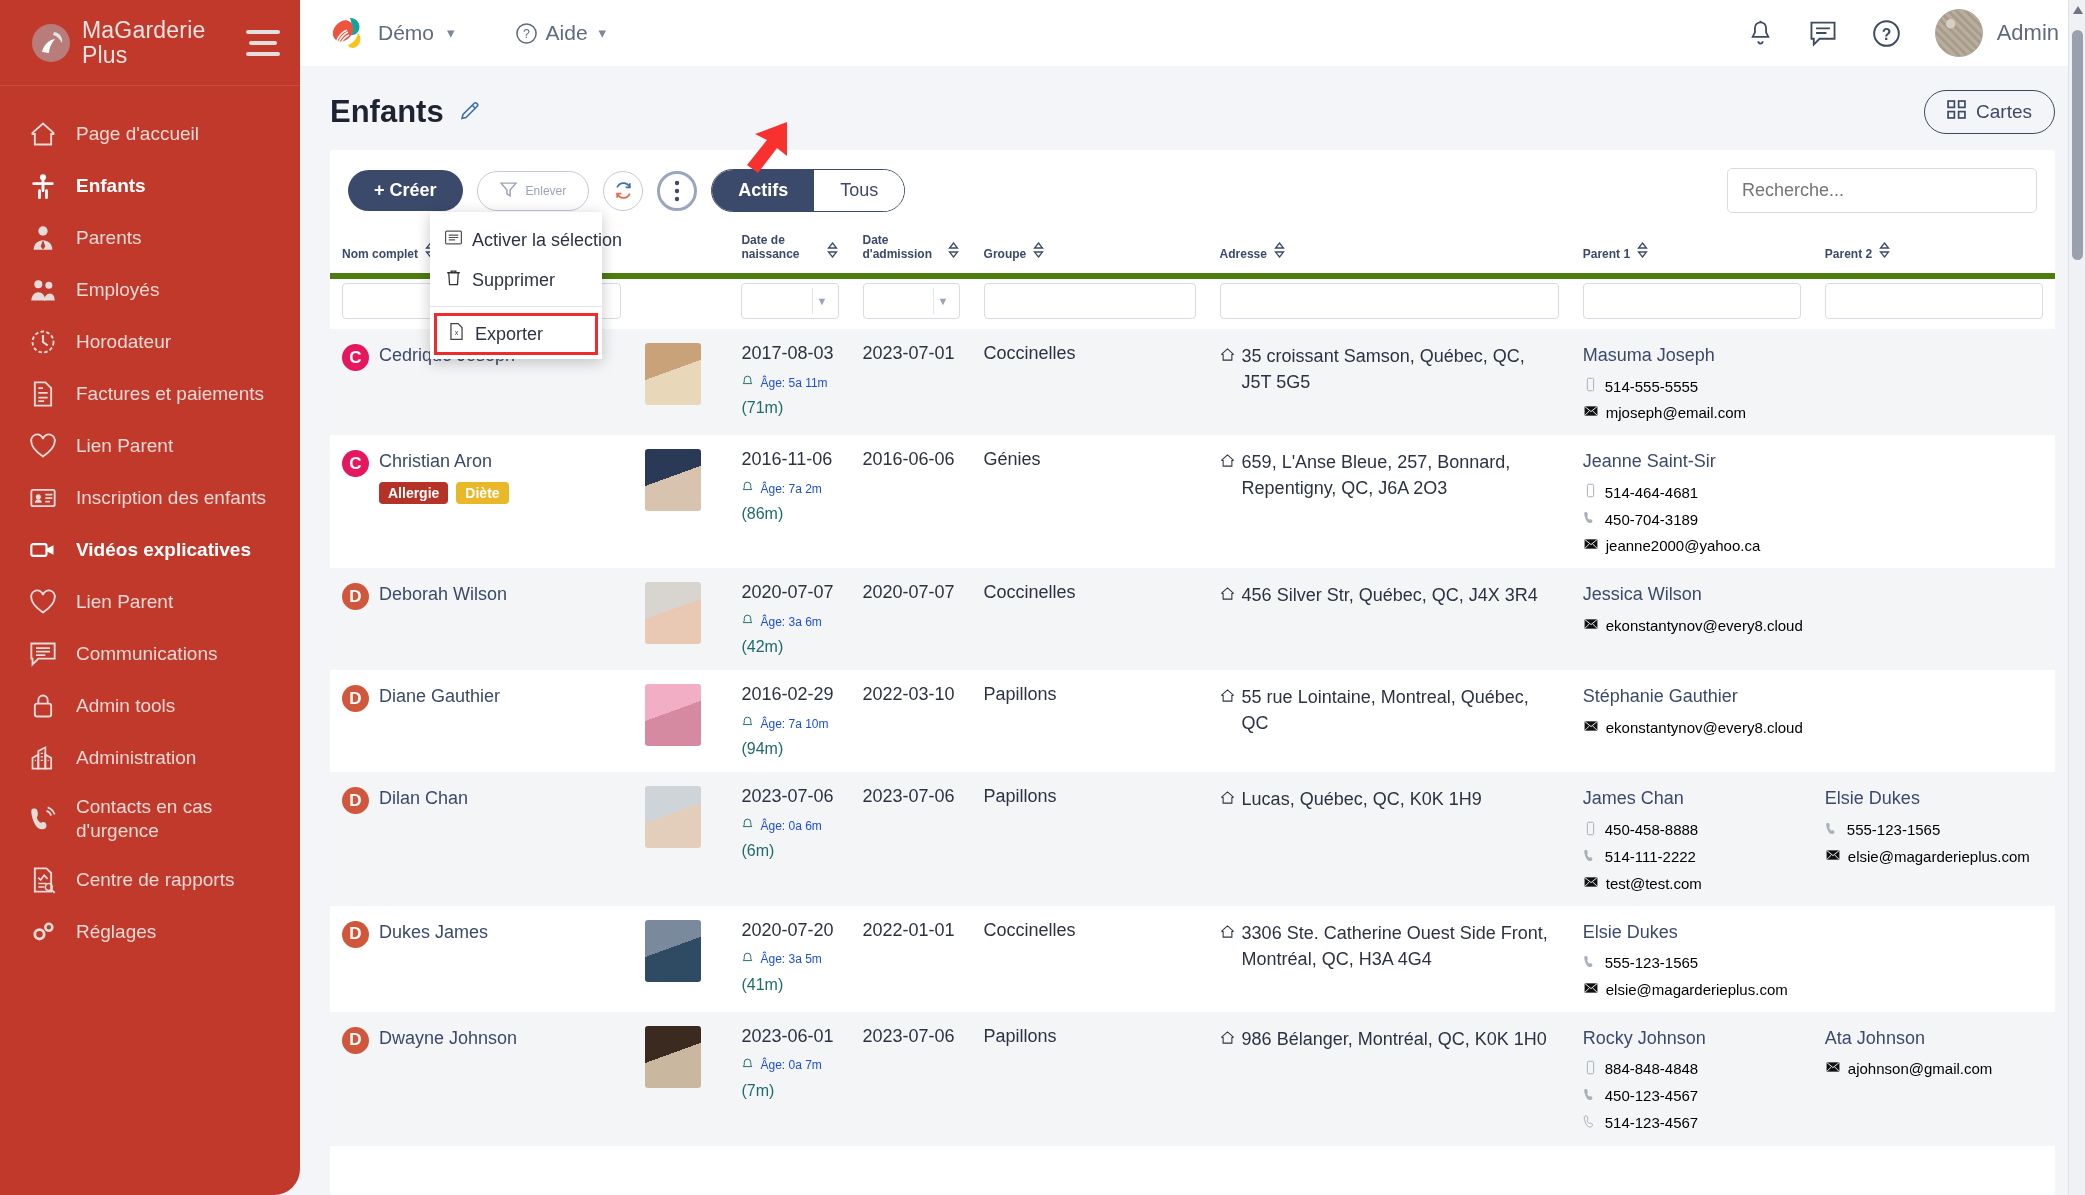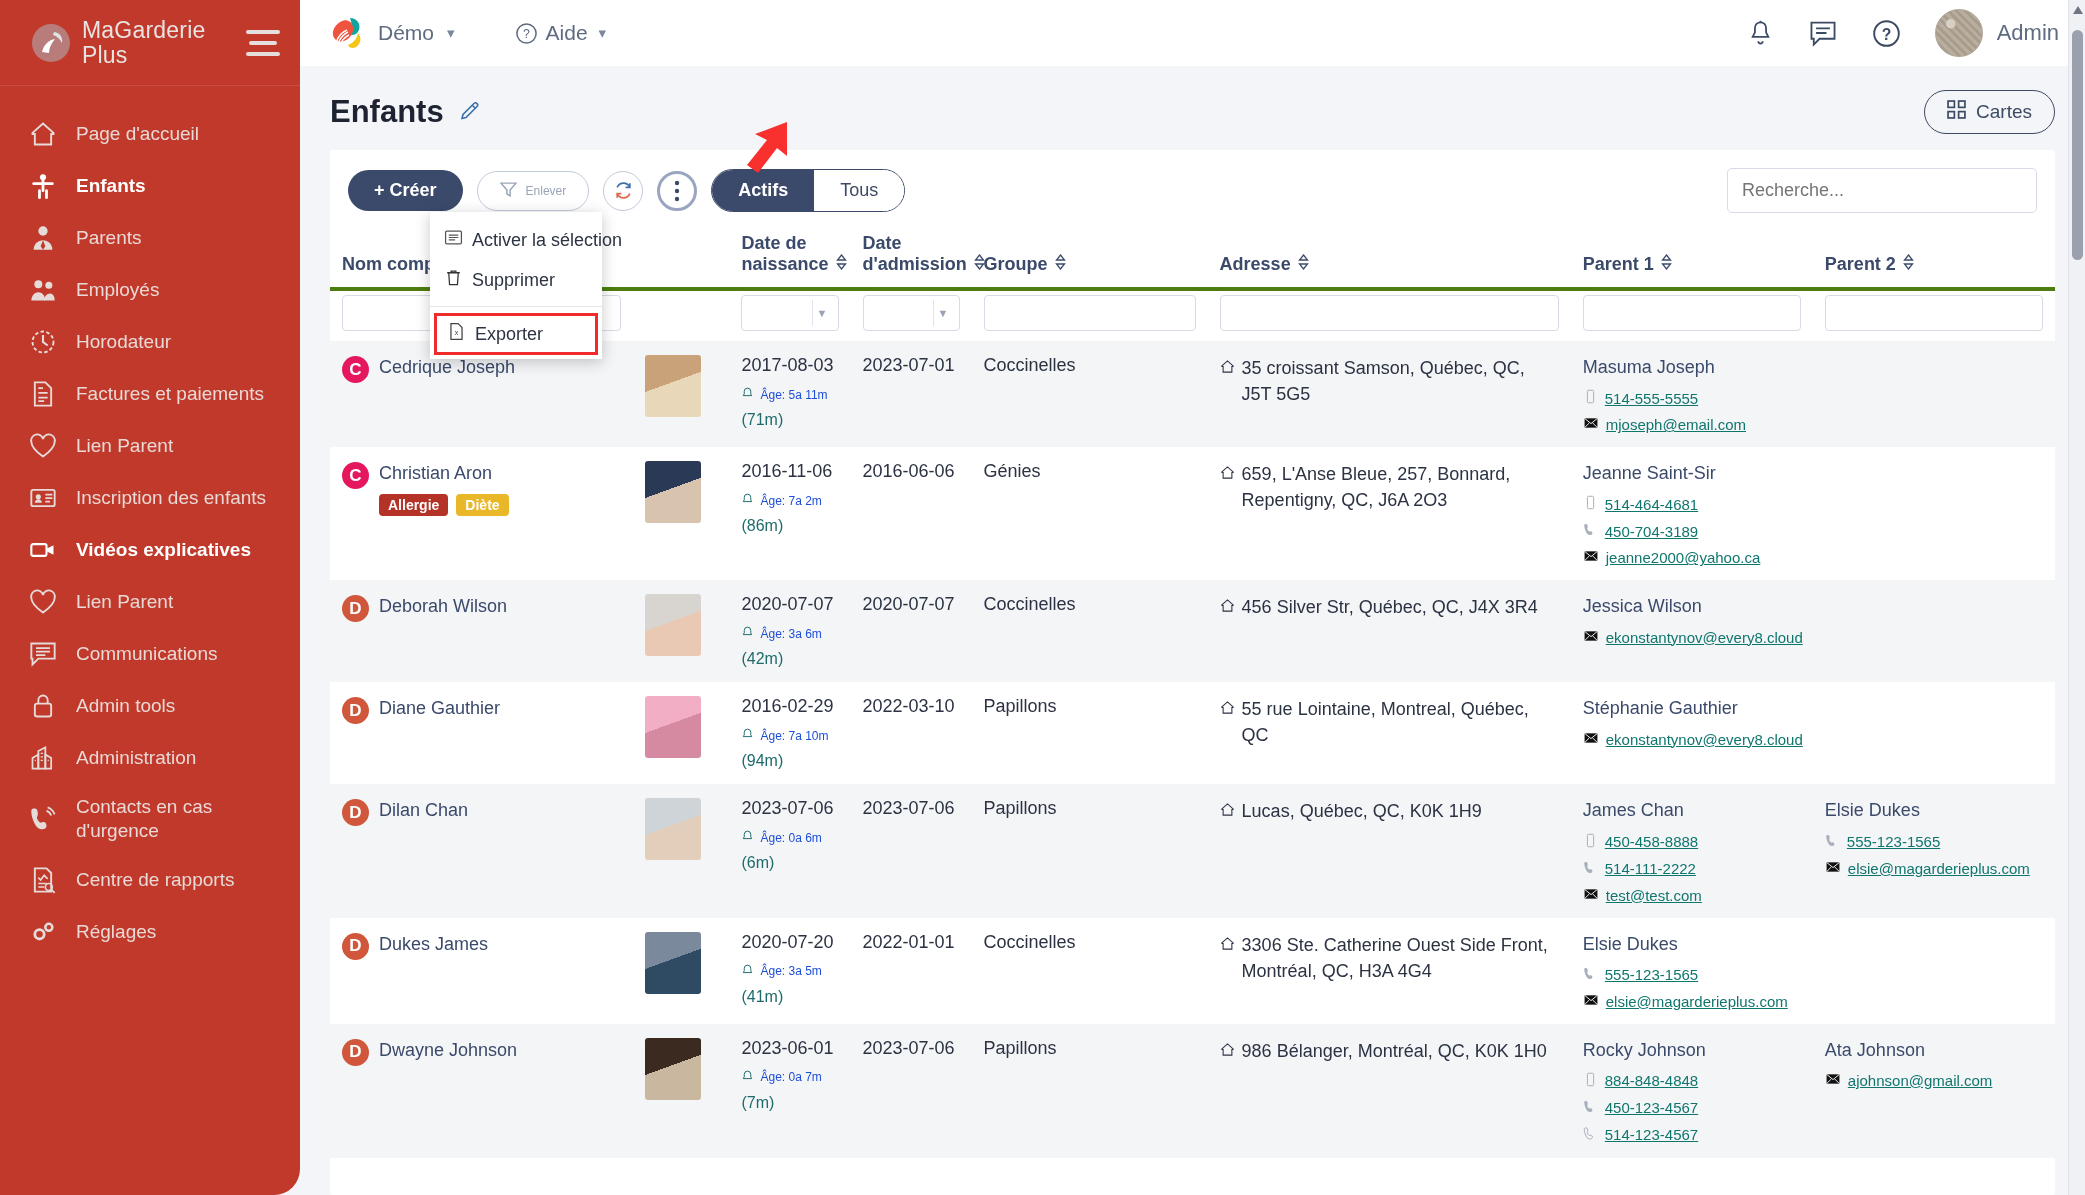--- a/index.html
+++ b/index.html
@@ -121,22 +121,22 @@
   }
   .dd-item { display: flex; align-items: center; gap: 9px; padding: 8px 14px; font-size: 18px; color: #2c3342; cursor: pointer; white-space: nowrap; }
   .dd-sep { height: 1px; background: #e2e5ec; margin: 6px 0; }
   .dd-item.highlight { border: 3px solid #ef2b2b; margin: 0 4px; padding: 6px 10px; }
 
   .arrow-point { position: absolute; left: 425px; top: 118px; z-index: 50; pointer-events: none; }
 
   
   .tbl { width: 100%; border-collapse: collapse; table-layout: fixed; }
   .tbl th {
-    text-align: left; font-size: 18px; color: #3b4a6b; font-weight: bold;
-    padding: 10px 12px 12px 12px; vertical-align: bottom; border-bottom: 4px solid #4d7c0f;
+    text-align: left; font-size: 12px; color: #3b4a6b; font-weight: bold;
+    padding: 10px 12px 12px 12px; vertical-align: bottom; border-bottom: 6px solid #4d7c0f;
   }
   .th-inner { display: flex; align-items: flex-end; gap: 6px; }
   .sort-ico { flex: 0 0 auto; }
   .filter-row td { padding: 4px 12px 10px 12px; }
   .filter-input {
     width: 100%; height: 36px; border: 1.5px solid #d6dbe5; border-radius: 4px; background: #fff;
     font-family: inherit; font-size: 16px; padding: 0 8px;
   }
   .filter-select {
     width: 100%; height: 36px; border: 1.5px solid #d6dbe5; border-radius: 4px; background: #fff;
@@ -161,21 +161,21 @@
 
   .photo { width: 56px; height: 62px; border-radius: 3px; display: block; }
 
   .dob { font-size: 18px; color: #2b3242; }
   .age-line { display: flex; align-items: center; gap: 6px; margin-top: 10px; color: #1d4ed8; font-size: 12px; }
   .age-months { margin-top: 8px; color: #1f6b6b; font-size: 16px; }
 
   .grp { font-size: 18px; color: #2b3242; }
   .addr { display: flex; gap: 7px; font-size: 18px; color: #2b3242; line-height: 1.45; }
   .parent-name { color: #3b4a6b; font-size: 18px; line-height: 1.4; }
-  .contact { display: flex; align-items: center; gap: 7px; margin-top: 9px; color: #0f766e; font-size: 15px; text-decoration: underline; }
+  .contact { display: flex; align-items: center; gap: 7px; margin-top: 9px; color: #000000; font-size: 15px; }
 
   .scroll-rail {
     position: absolute; right: 0; top: 0; width: 17px; height: 1195px;
     background: #f0f1f4; border-left: 1px solid #e0e2e8;
   }
   .scroll-thumb { position: absolute; top: 30px; left: 3px; width: 11px; height: 230px; background: #9aa0ae; border-radius: 6px; }
   .scroll-up { position: absolute; top: 6px; left: 4px; width: 0; height: 0; border-left: 5px solid transparent; border-right: 5px solid transparent; border-bottom: 8px solid #6e7686; }
 </style>
 </head>
 <body>

